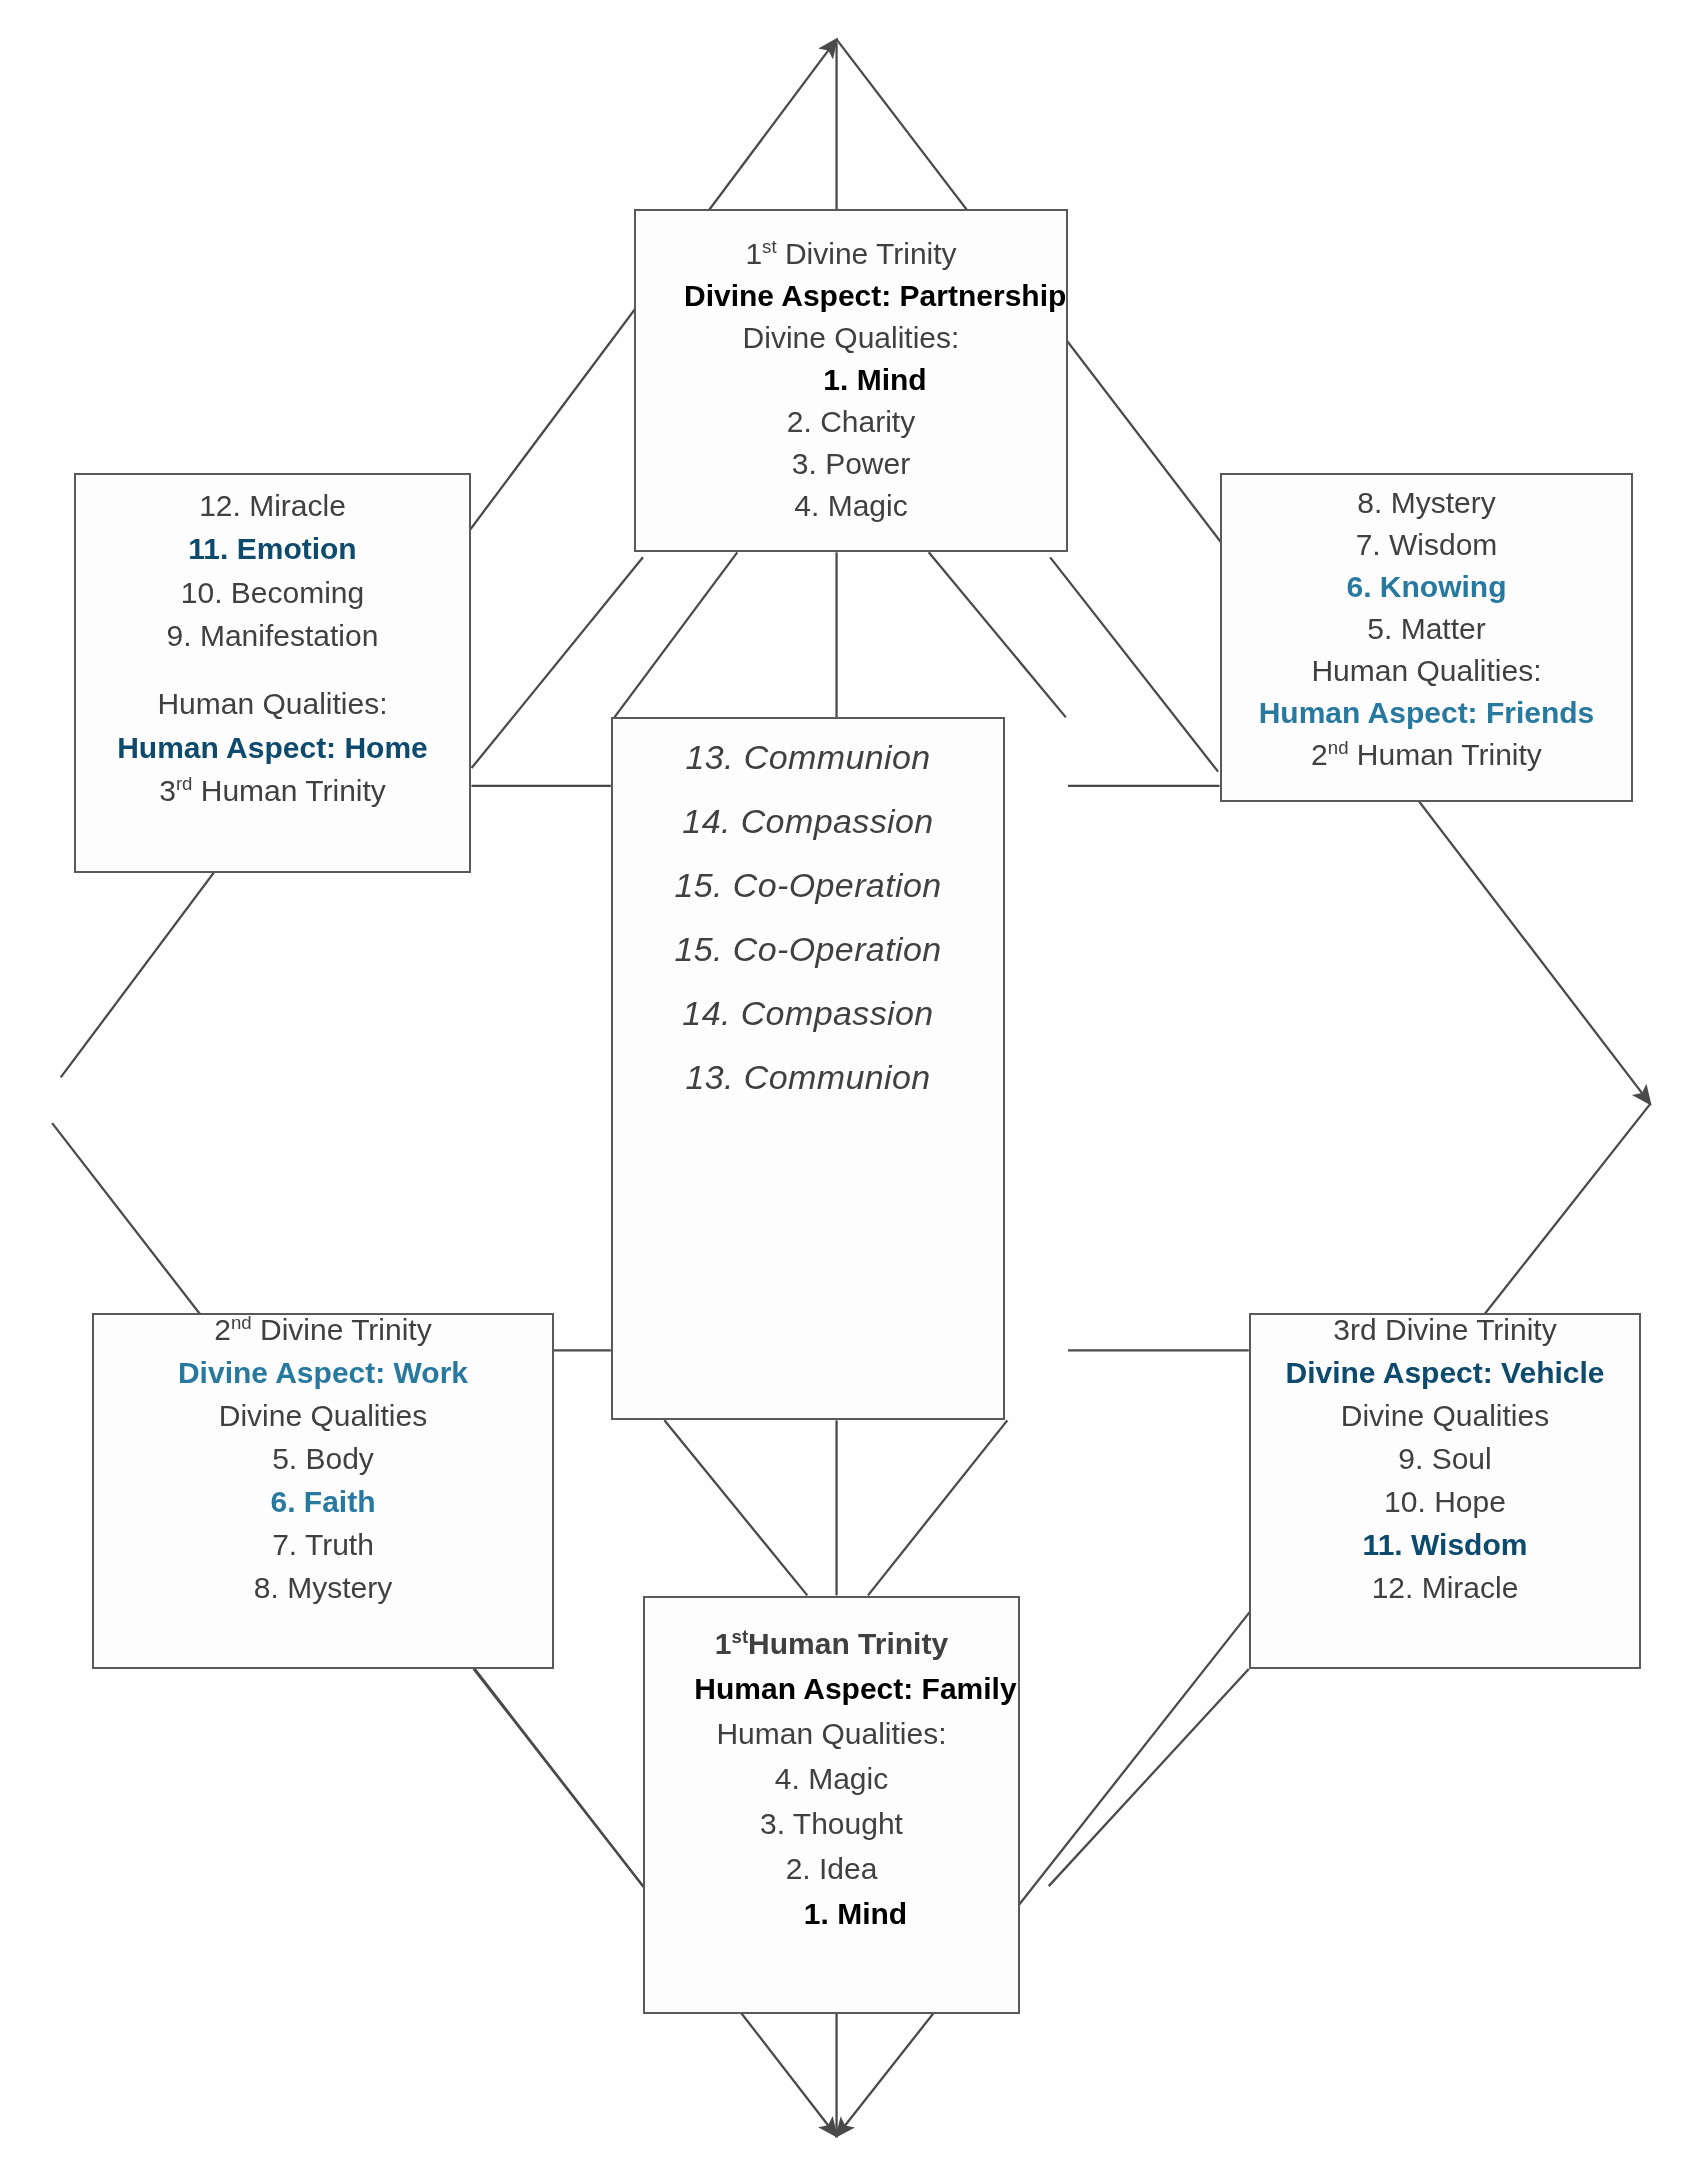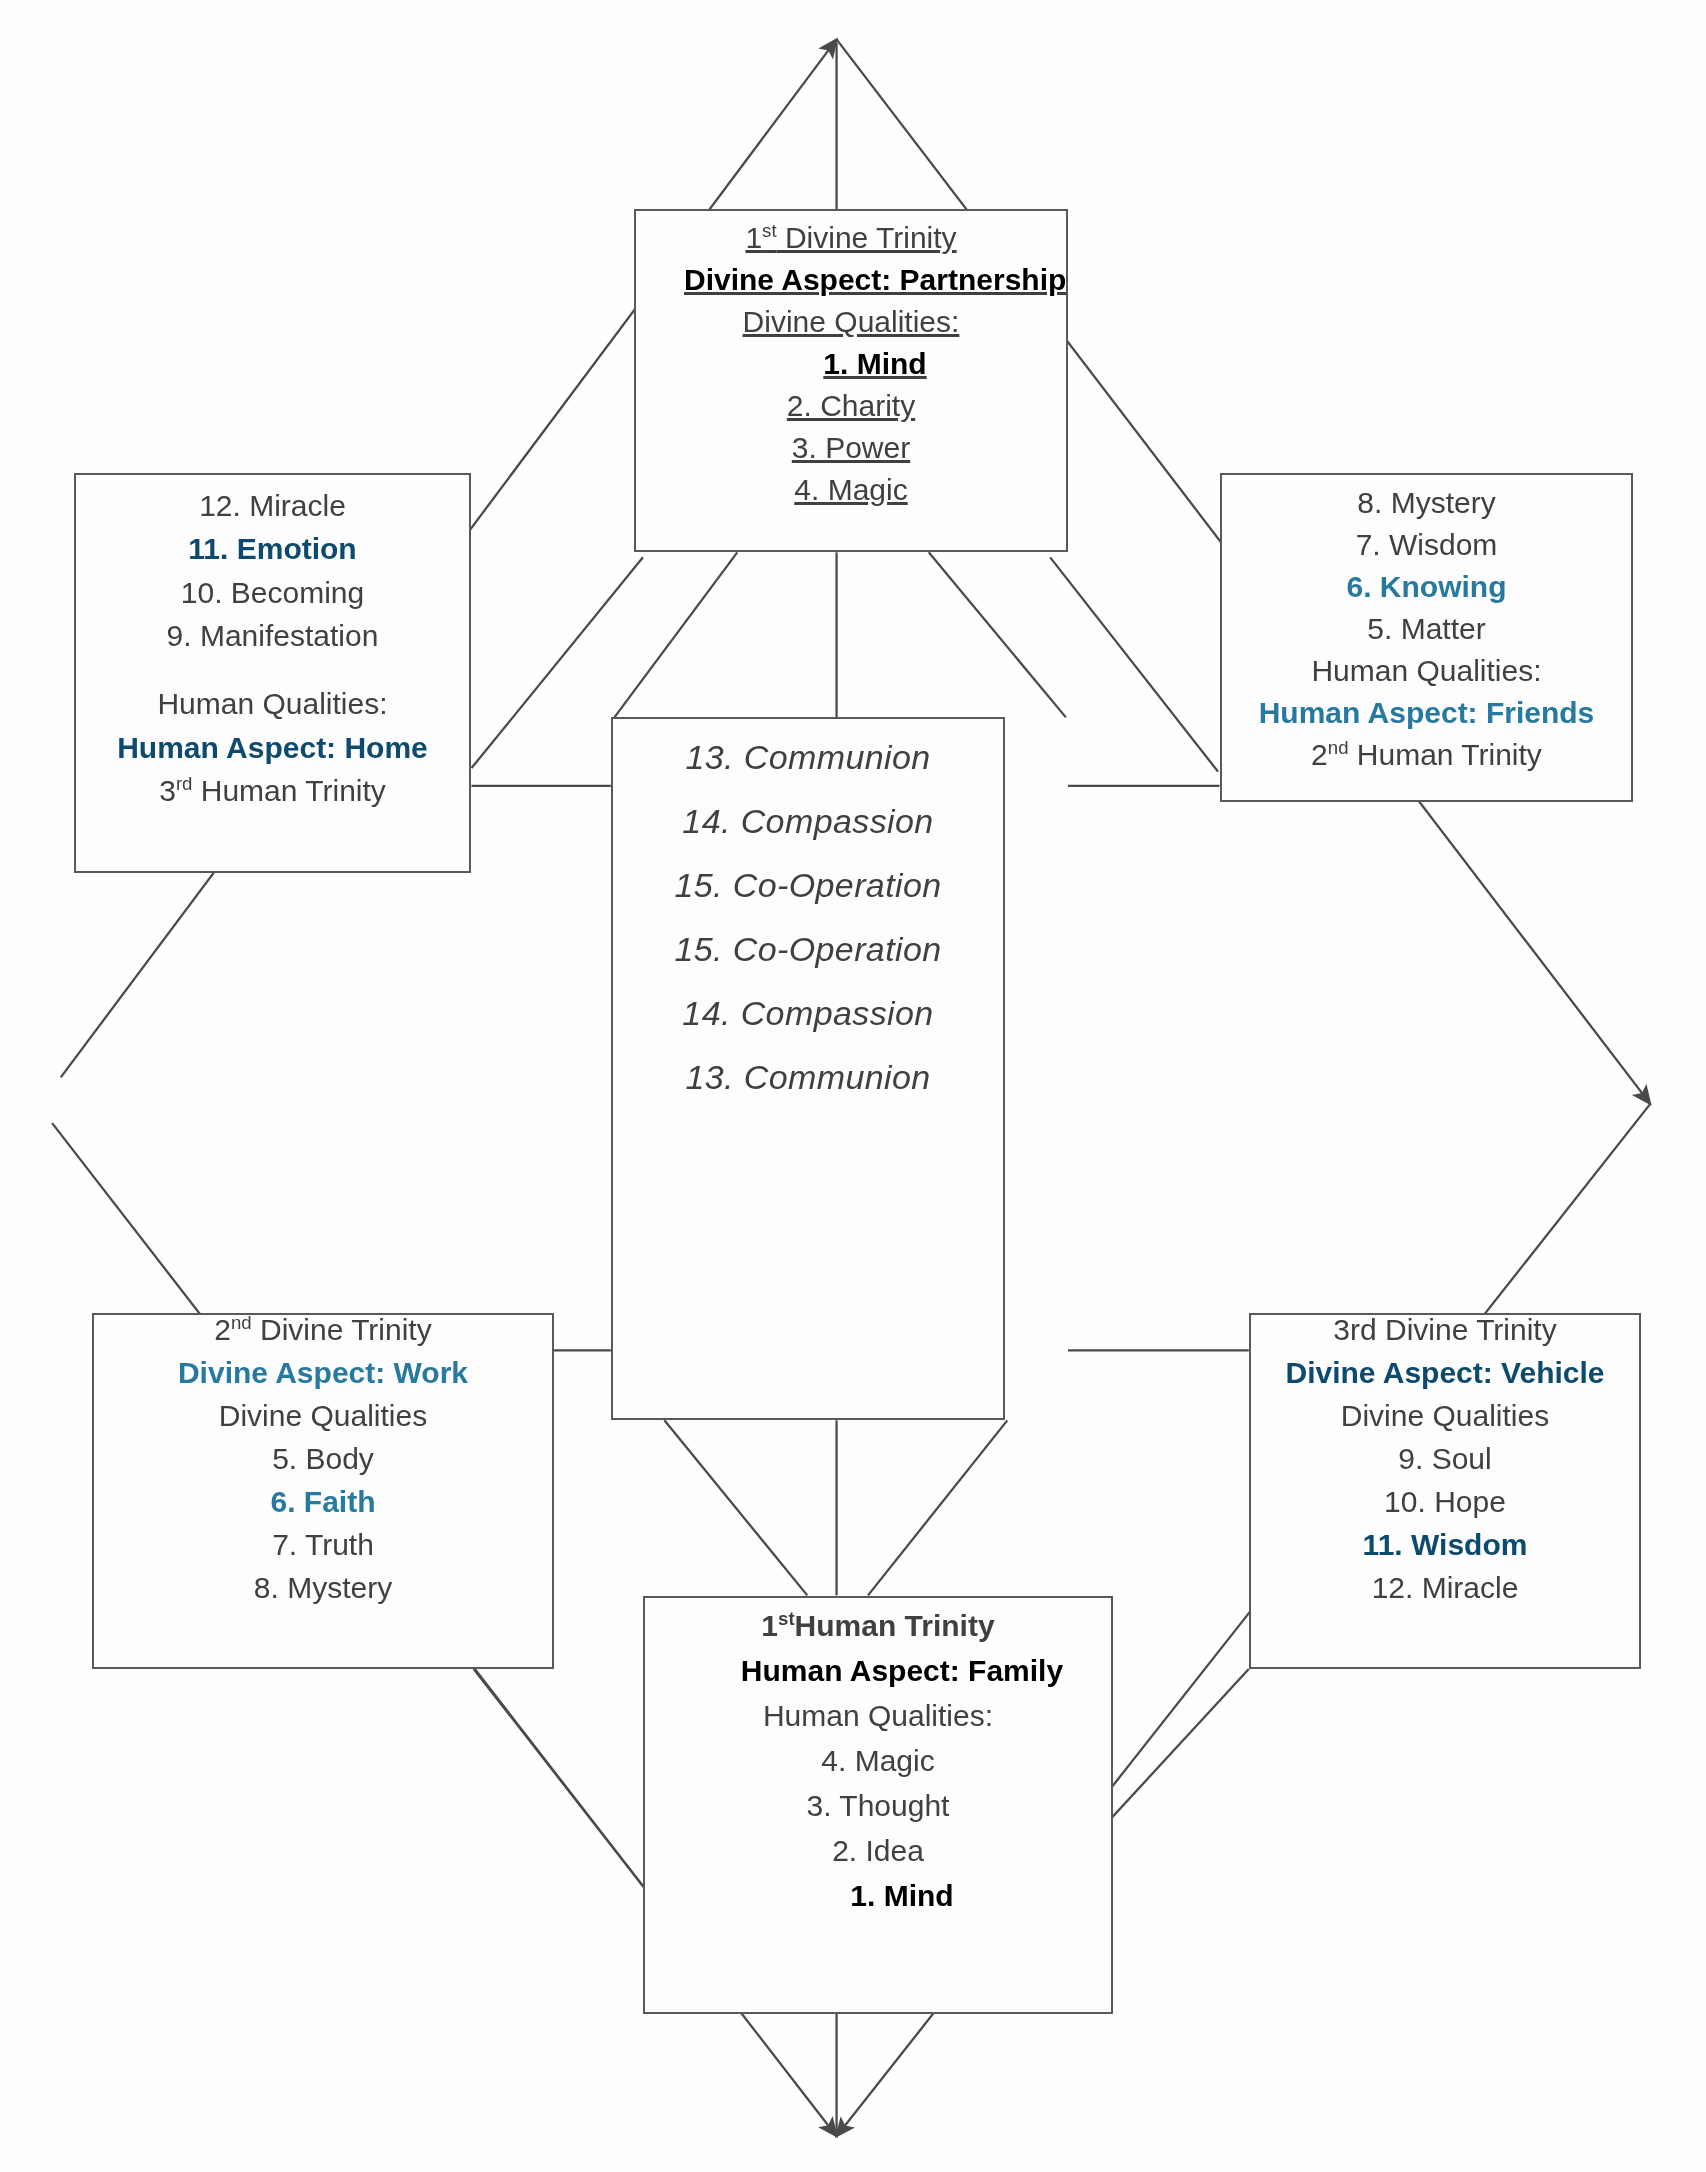--- a/index.html
+++ b/index.html
@@ -28,40 +28,40 @@
   .ln sup{font-size:0.62em;vertical-align:super;line-height:0;}
   .red{color:#000000;font-weight:bold;margin-left:48px;}
   .blue{color:#2779a0;font-weight:bold;}
   .green{color:#0c4a6e;font-weight:bold;}
   .pink{color:#e0508a;}
   .bold{font-weight:bold;}
   .plain{color:#404040;}
   .spacer{display:block;height:24px;}
 
   
-  #box-top{left:634px;top:209px;width:434px;height:343px;padding-top:12px;text-decoration:underline;}
+  #box-top{left:634px;top:209px;width:434px;height:343px;padding-top:28px;}
   #box-top .ln{margin-bottom:12px;}
 
   #box-left{left:74px;top:473px;width:397px;height:400px;padding-top:15.7px;}
   #box-left .ln{margin-bottom:13.6px;}
 
   #box-right{left:1220px;top:473px;width:413px;height:329px;padding-top:13px;}
   #box-right .ln{margin-bottom:12px;}
 
   #box-center{left:611px;top:717px;width:394px;height:703px;padding-top:21.4px;
               font-style:italic;font-size:34px;}
   #box-center .ln{margin-bottom:30px;letter-spacing:0.4px;}
 
   #box-bl{left:92px;top:1313px;width:462px;height:356px;}
   #box-bl .ln{margin-bottom:13px;}
 
   #box-br{left:1249px;top:1313px;width:392px;height:356px;}
   #box-br .ln{margin-bottom:13px;}
 
-  #box-bottom{left:643px;top:1596px;width:470px;height:418px;padding-top:13px;}
+  #box-bottom{left:643px;top:1596px;width:377px;height:418px;padding-top:31px;}
   #box-bottom .ln{margin-bottom:15px;}
 </style>
 </head>
 <body>
 
 <div id="canvas">
 
   <svg id="lines" viewBox="0 0 2388 3040" xmlns="http://www.w3.org/2000/svg">
     <defs>
       <marker id="ah" markerWidth="10" markerHeight="10" refX="8" refY="4" orient="auto" markerUnits="strokeWidth">

